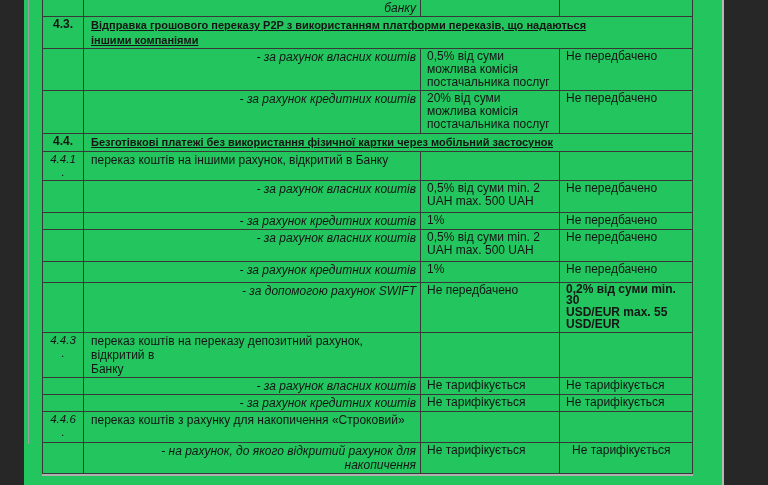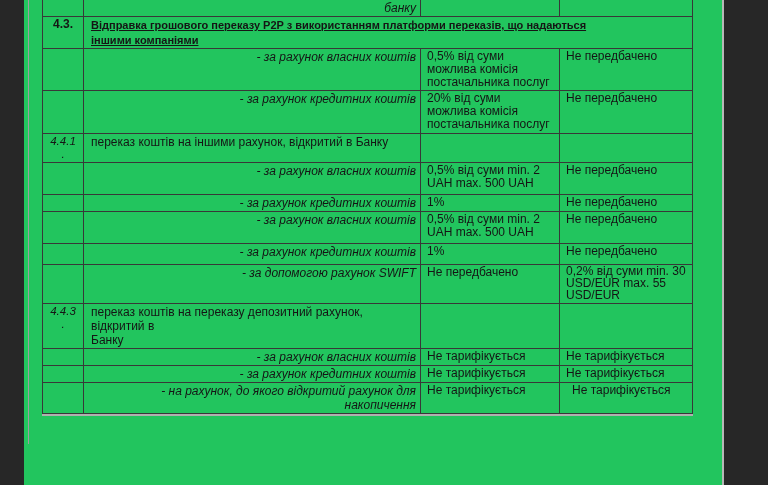--- a/index.html
+++ b/index.html
@@ -51,21 +51,21 @@
     text-decoration: underline;
   }
   td.desc { padding: 1px 6px 1px 7px; line-height: 14px; }
   td.sub {
     font-style: italic;
     text-align: right;
     padding: 1px 4px 1px 6px;
     line-height: 14px;
   }
   td.val { padding: 1px 4px 1px 6px; line-height: 13px; }
-  td.val.tight { line-height: 11.9px; }
+  td.val.tight { line-height: 11.9px; font-weight: bold; }
   td.val.indent { padding-left: 12px; }
   
   tr.h16 { height: 16px; } tr.h32 { height: 32px; } tr.h40 { height: 40px; }
   tr.h43 { height: 43px; } tr.h26 { height: 26px; padding-left: 36px; } tr.h15 { height: 15px; }
   tr.h28 { height: 28px; } tr.h21 { height: 21px; } tr.h36 { height: 36px; }
   tr.h25 { height: 25px; } tr.h17 { height: 17px; } tr.h31 { height: 31px; }
 </style>
 </head>
 <body>
 
@@ -105,20 +105,24 @@
 
     <tr class="h43">
       <td class="num"></td>
       <td class="sub">- за рахунок кредитних коштів</td>
       <td class="val">20% від суми
 можлива комісія
 постачальника послуг</td>
       <td class="val">Не передбачено</td>
     </tr>
 
+    <tr class="h16">
+      <td class="num num-bold">4.4.</td>
+      <td class="section" colspan="3">Безготівкові платежі без використання фізичної картки через мобільний застосунок</td>
+    </tr>
 
     <tr class="h26">
       <td class="num num-it">4.4.1
 .</td>
       <td class="desc">переказ коштів на іншими рахунок, відкритий в Банку</td>
       <td class="val"></td>
       <td class="val"></td>
     </tr>
 
     <tr class="h32">
@@ -177,20 +181,27 @@
       <td class="val">Не тарифікується</td>
     </tr>
 
     <tr class="h17">
       <td class="num"></td>
       <td class="sub">- за рахунок кредитних коштів</td>
       <td class="val">Не тарифікується</td>
       <td class="val">Не тарифікується</td>
     </tr>
 
+    <tr class="h31">
+      <td class="num num-it">4.4.6
+.</td>
+      <td class="desc">переказ коштів з рахунку для накопичення «Строковий»</td>
+      <td class="val"></td>
+      <td class="val"></td>
+    </tr>
 
     <tr class="h17">
       <td class="num"></td>
       <td class="sub">- на рахунок, до якого відкритий рахунок для накопичення</td>
       <td class="val">Не тарифікується</td>
       <td class="val indent">Не тарифікується</td>
     </tr>
   </tbody>
     </table>
 </div>

